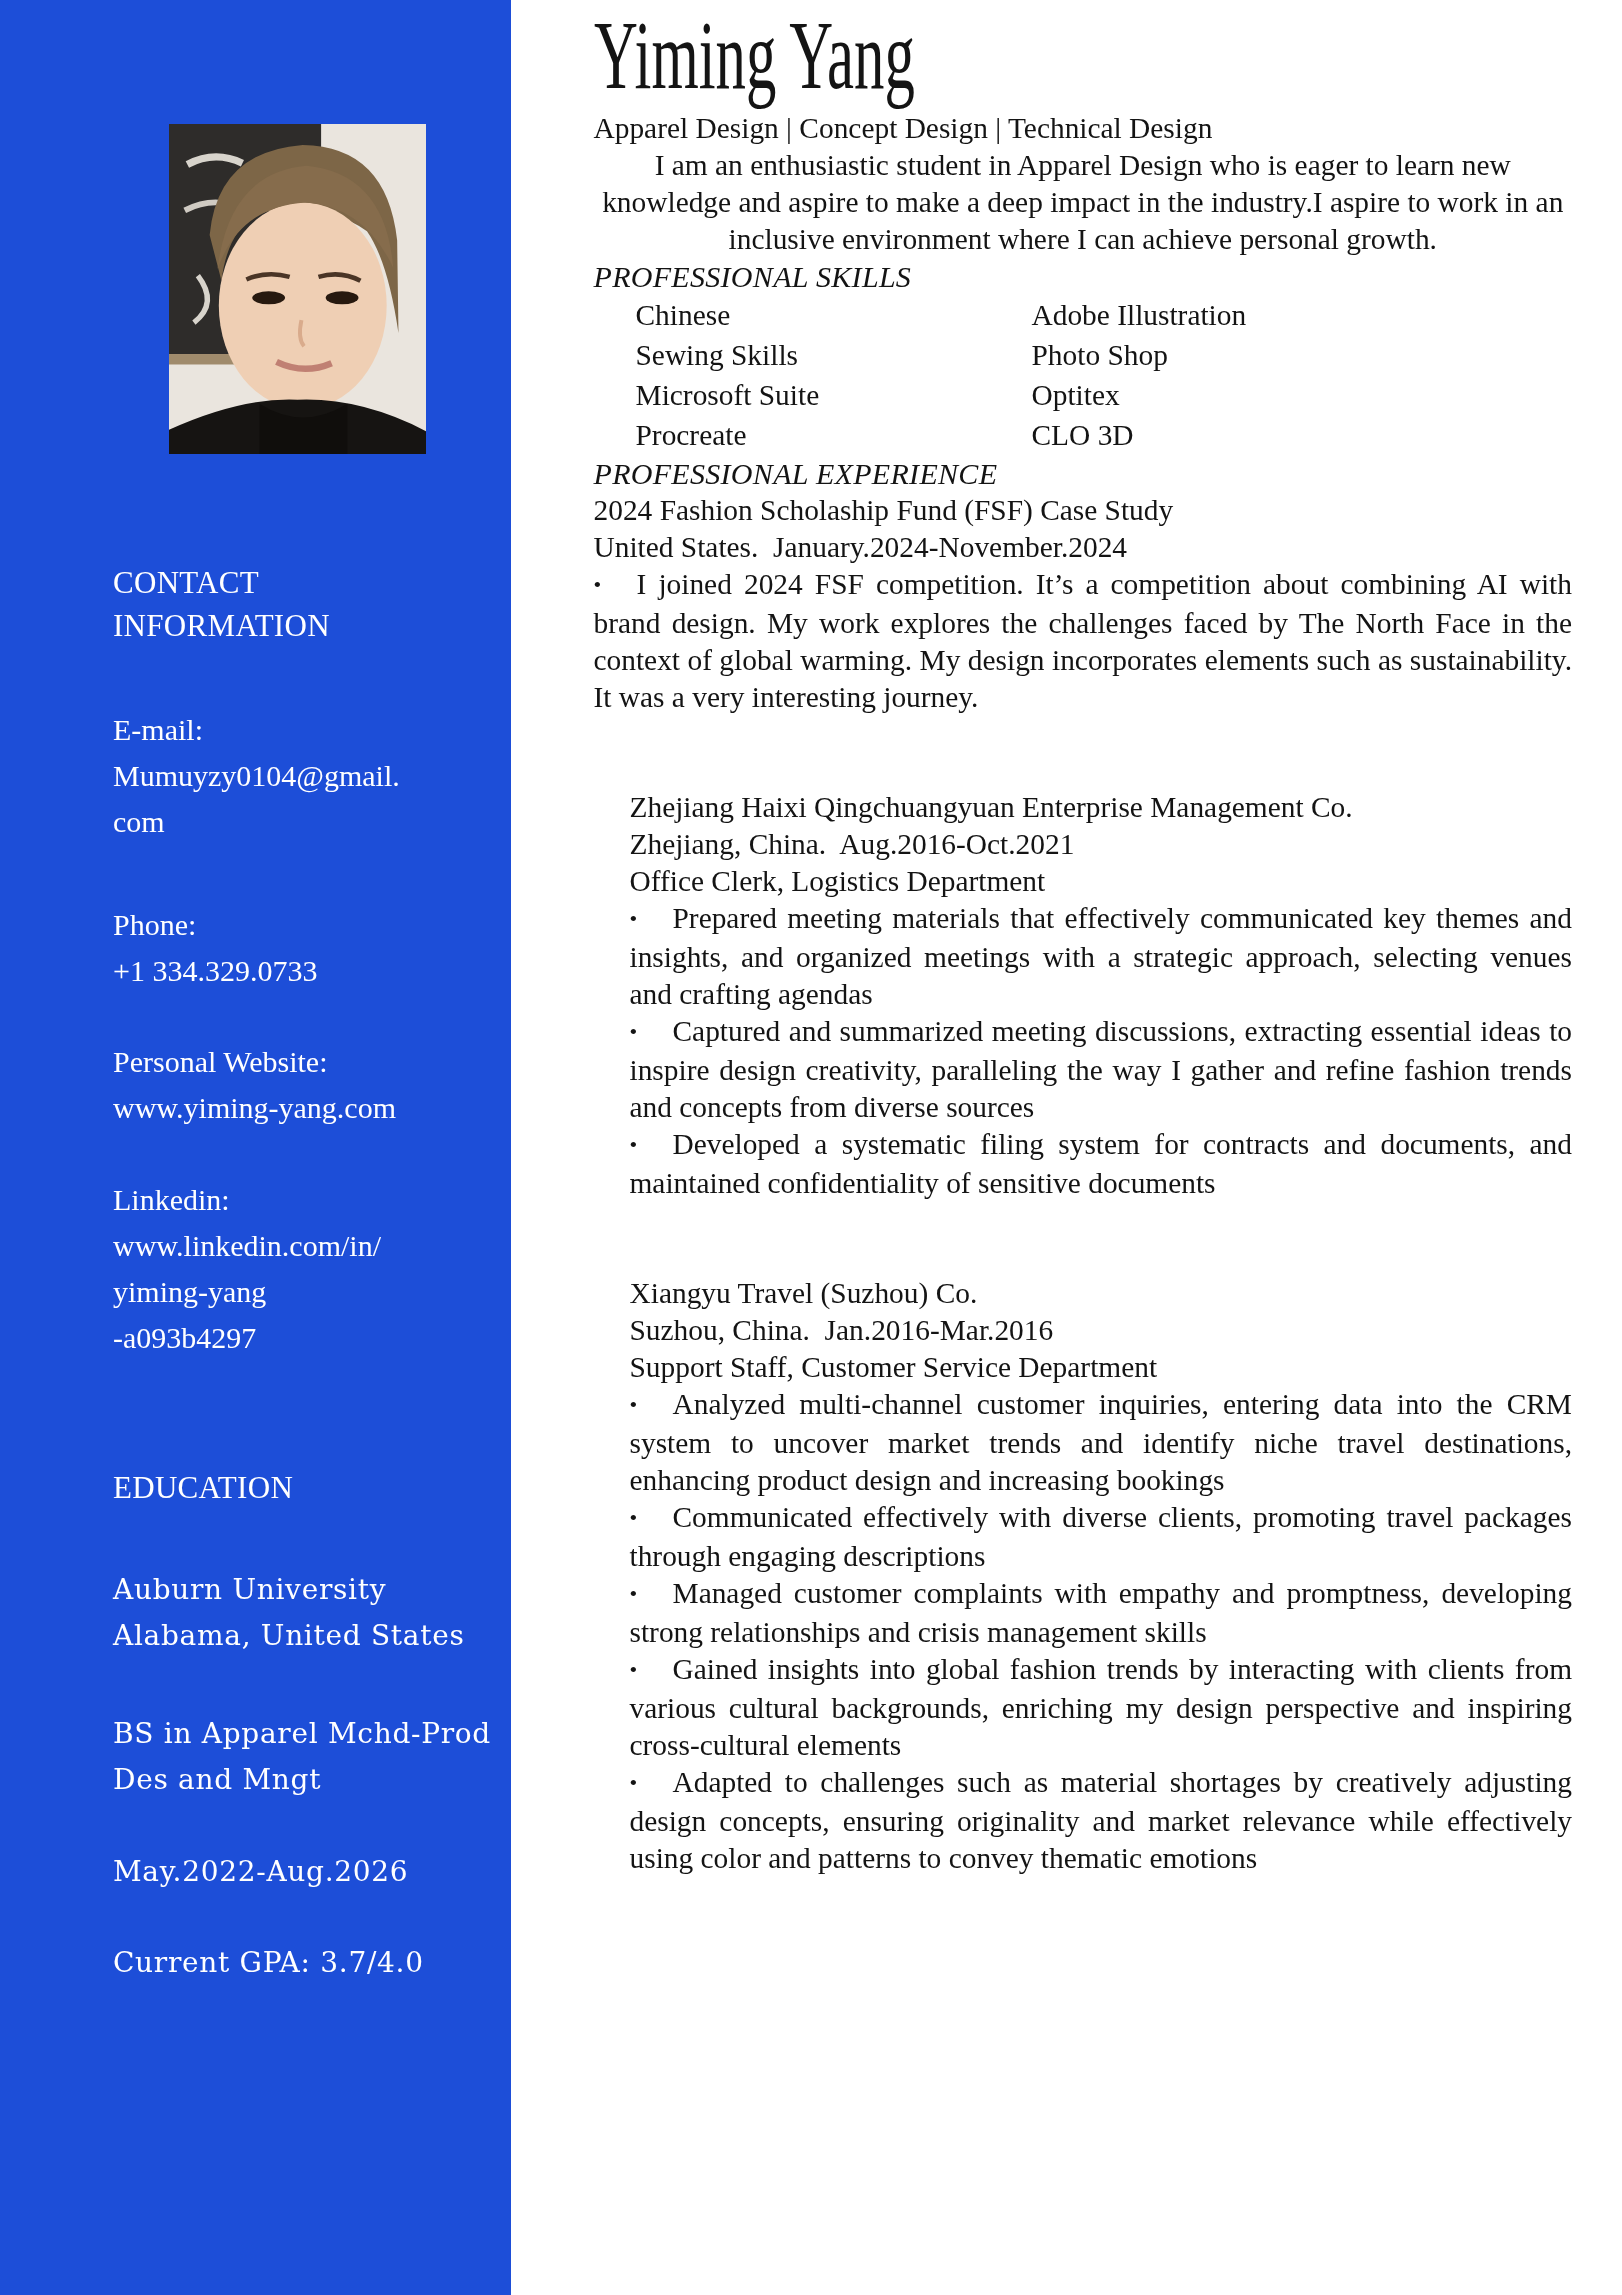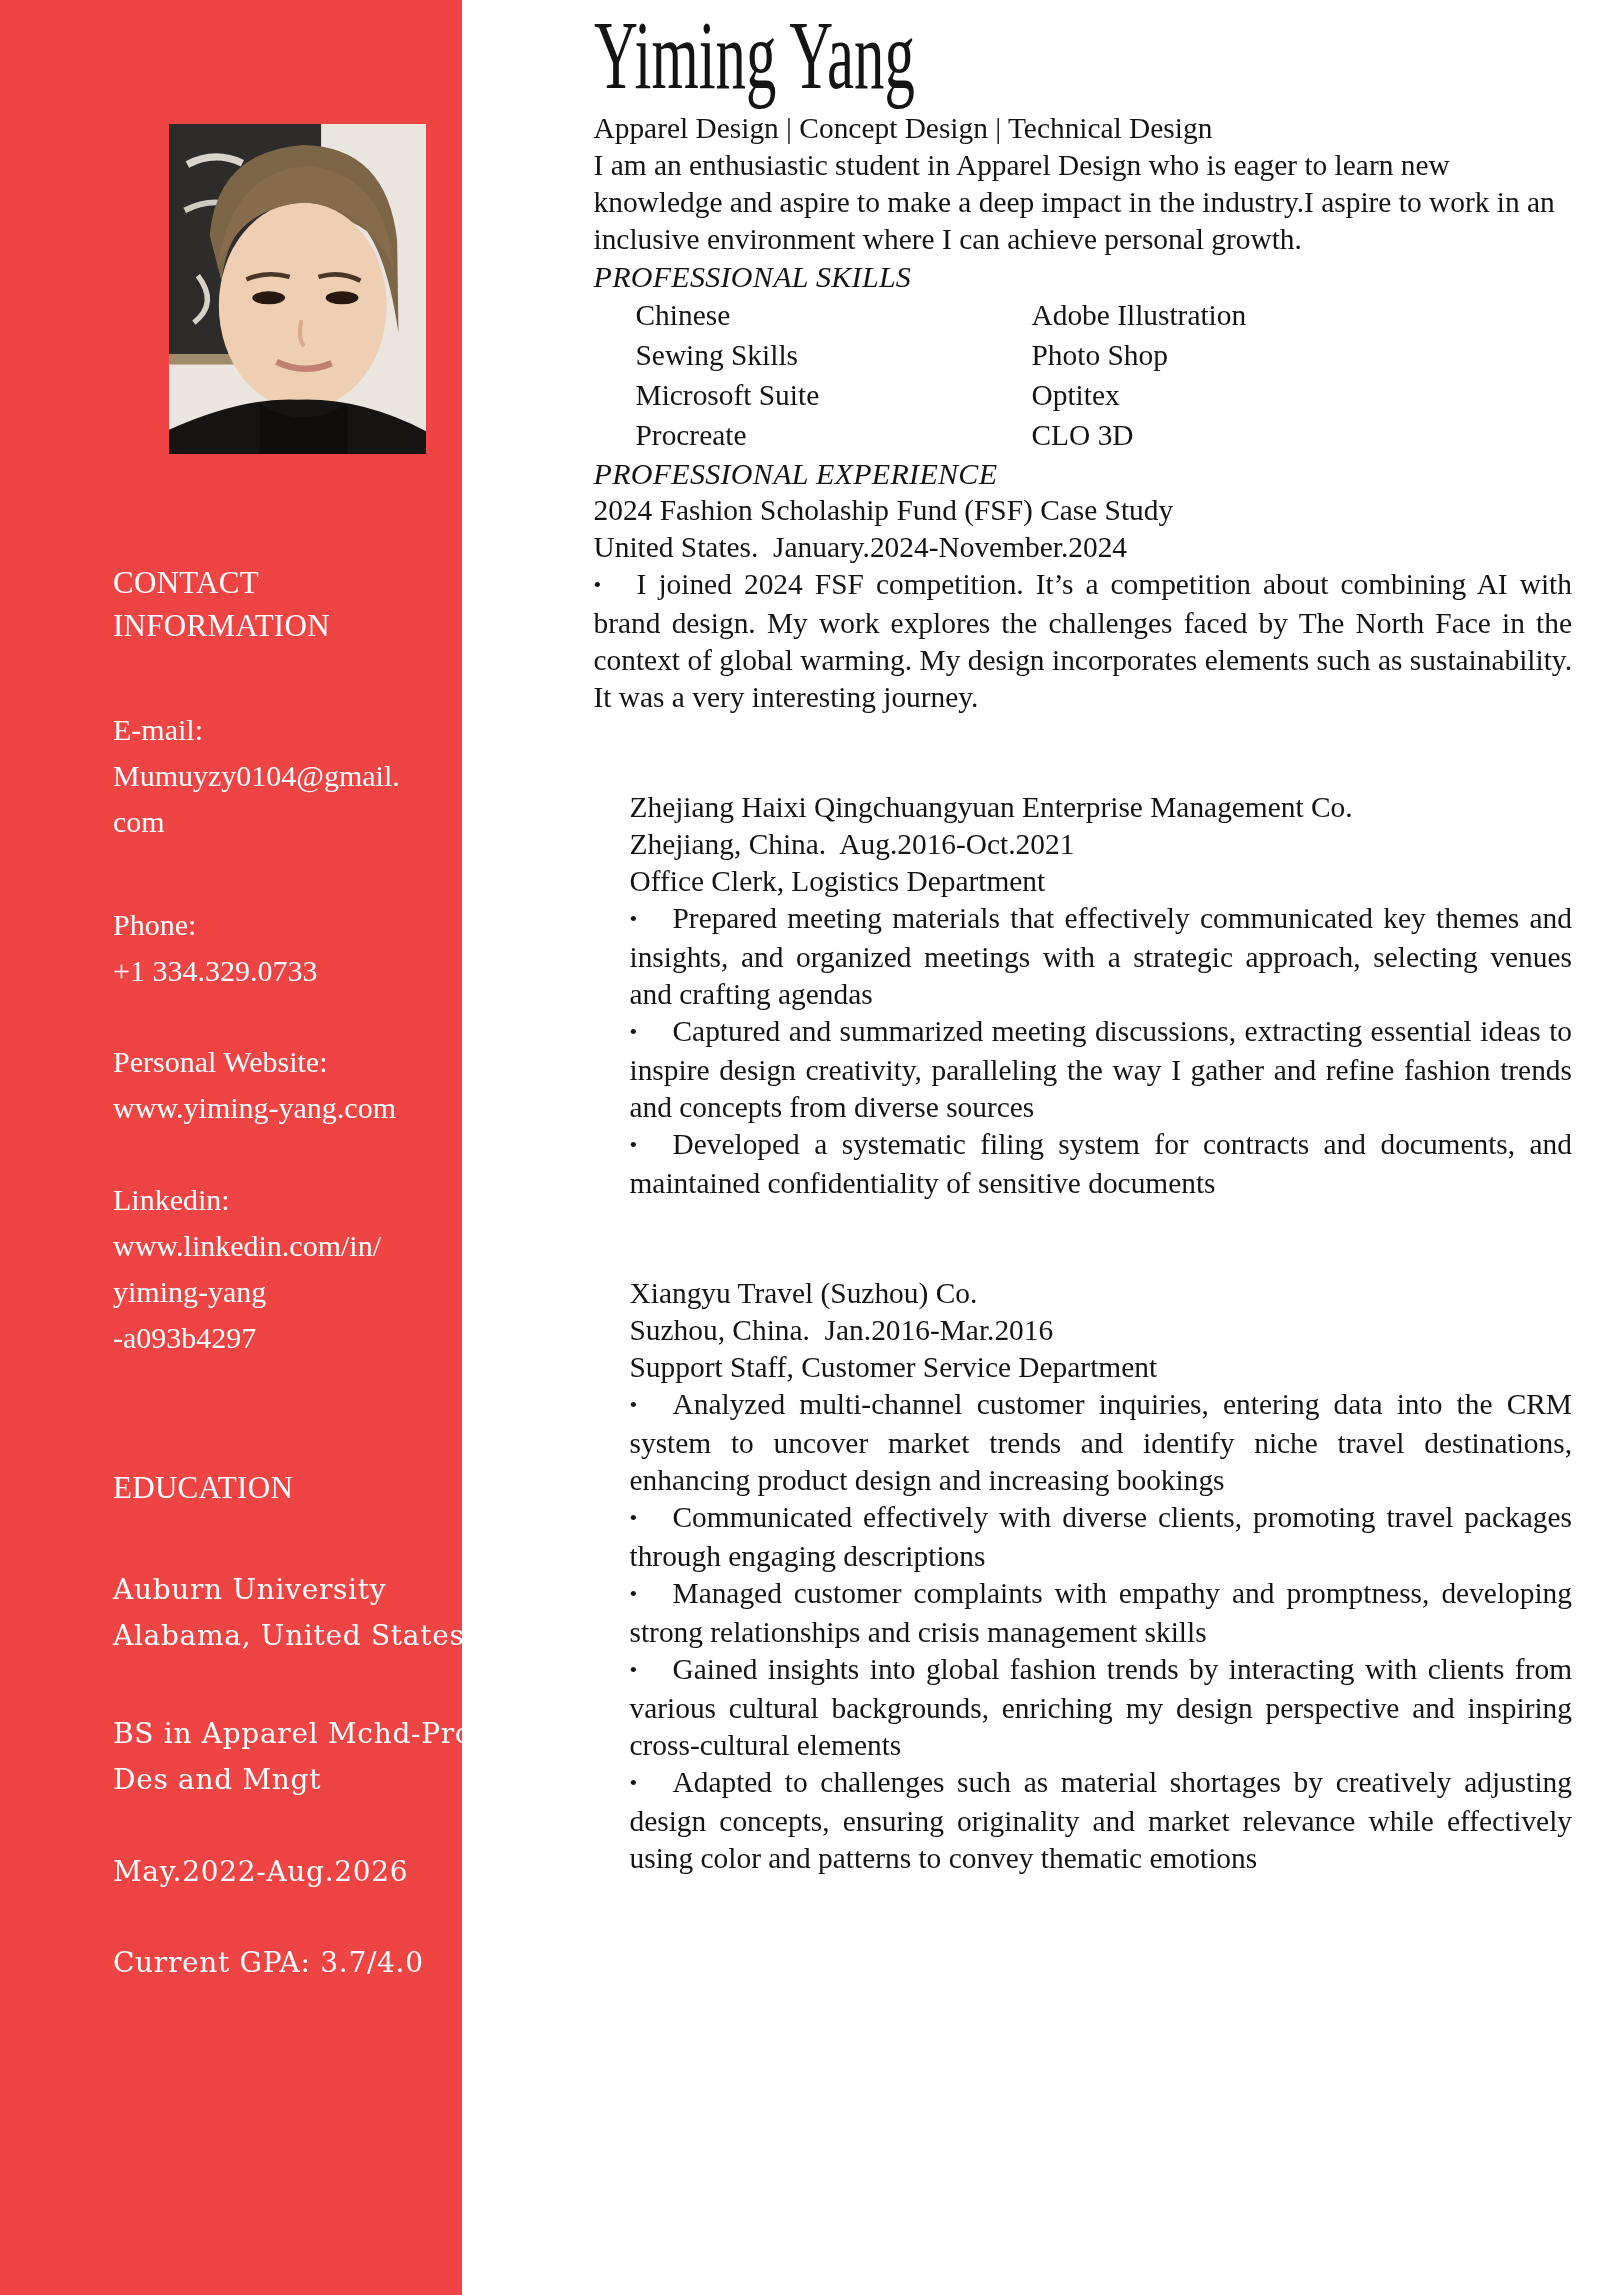--- a/index.html
+++ b/index.html
@@ -1,36 +1,36 @@
 <!DOCTYPE html>
 <html style="font-size:10.5px"><head>
 <meta charset="utf-8">
 <style>
   html,body{margin:0;padding:0;background:#777;}
   .page{
     position:relative;width:1623px;height:2295px;background:#ffffff;
     font-family:"Liberation Serif",serif;color:#141414;overflow:hidden;
   }
   
-  .sidebar{position:absolute;left:0;top:0;width:462px;height:2295px;background:#ef4444;color:#ffffff;}
+  .sidebar{position:absolute;left:0;top:0;width:511px;height:2295px;background:#1d4ed8;color:#ffffff;}
   .photo{position:absolute;left:169px;top:124px;width:257px;height:330px;overflow:hidden;background:#eae5de;}
   .photo svg{display:block;width:100%;height:100%;}
   .sb{position:absolute;left:113px;width:419px;font-size:30px;line-height:46px;}
   .sb-heading{font-size:31px;line-height:43px;letter-spacing:0.3px;}
   .edu{font-family:"DejaVu Serif",serif;font-size:28px;line-height:46px;letter-spacing:0.7px;}
   
   .main{position:absolute;left:566px;top:0;width:1057px;box-sizing:border-box;
         padding:0 51px 0 27.5px;}
   .main h1,.main h2,.main p,.main div,.main section{margin:0;padding:0;}
   .name{
     font-size:98px;line-height:110px;font-weight:normal;white-space:nowrap;
     transform:scaleX(0.62);transform-origin:left top;margin-top:34px;
   }
   .tagline{margin-top:38px;font-size:29.4px;line-height:37px;}
-  .summary{margin-top:38px;font-size:29.4px;line-height:37px;}
+  .summary{margin-top:38px;font-size:29.4px;line-height:37px;text-align:center;}
   .sec-heading{font-size:30px;line-height:37px;font-weight:normal;letter-spacing:0.3px;}
   .h2-skills{margin-top:60px;font-style:italic;}
   .h2-exp{margin-top:59px;font-style:italic;}
   .skills{margin-top:33px;display:flex;font-size:29.4px;line-height:40px;}
   .skills .col1{width:396px;flex:0 0 396px;margin-left:42px;}
   .job{margin-top:41px;font-size:29.4px;line-height:37px;}
   .job + .job{margin-top:73px;margin-left:36px;}
   .loc{white-space:pre-wrap;}
   .bullet{text-align:justify;}
   .dot{display:inline-block;width:43px;font-size:22px;position:relative;top:-2px;}

